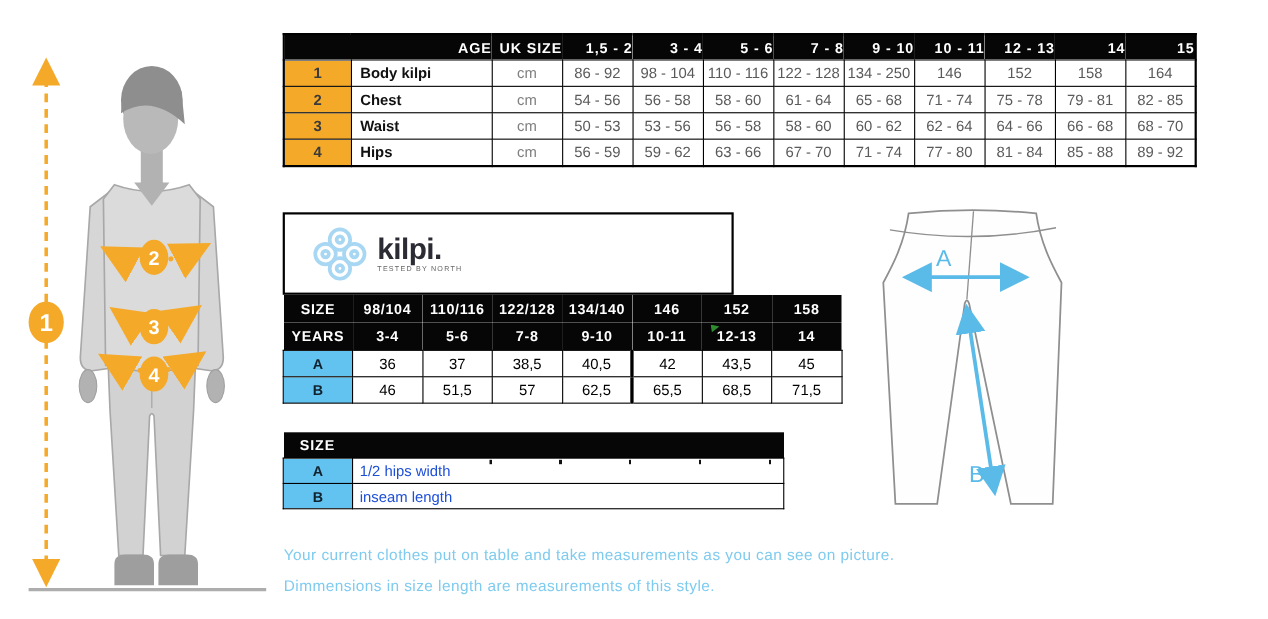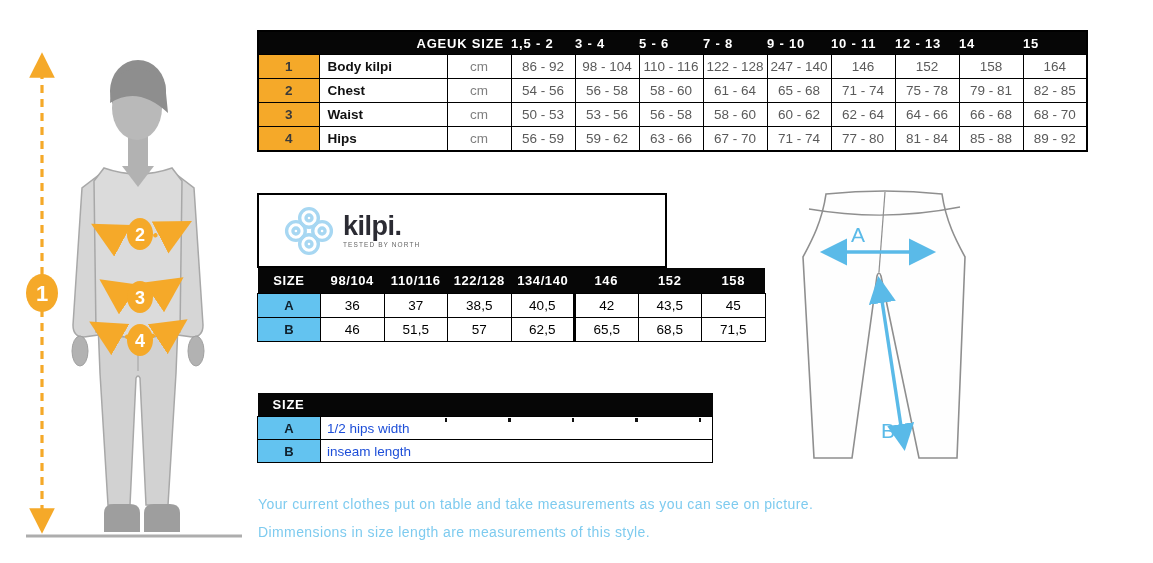--- a/index.html
+++ b/index.html
@@ -10,21 +10,21 @@
   .abs{position:absolute;}
 
   
   table{border-collapse:collapse;table-layout:fixed;}
   th,td{padding:0;overflow:hidden;white-space:nowrap;}
 
   
   .age-table{width:830px;border:2px solid #000;}
   .age-table th{
     background:#060606;color:#fff;font-weight:bold;font-size:13px;
-    letter-spacing:0.8px;height:22px;text-align:left;border:0;
+    letter-spacing:0.8px;height:22px;text-align:right;border:0;
   }
   .age-table th.h-age{text-align:right;padding-left:15px;}
   .age-table td{border:1.5px solid #000;height:23px;text-align:center;font-size:13.5px;}
   .age-table td.c-num{background:#F5A929;font-weight:bold;color:#3a3a3a;}
   .age-table td.c-lbl{text-align:left;padding-left:8px;font-weight:bold;color:#111;font-size:13.5px;}
   .age-table td.c-unit{color:#808080;}
   .age-table td.c-val{color:#5a5a5a;}
 
   
   .product-box{
@@ -164,21 +164,21 @@
     </thead>
     <tbody>
       <tr>
         <td class="c-num">1</td>
         <td class="c-lbl">Body kilpi</td>
         <td class="c-unit">cm</td>
         <td class="c-val">86 - 92</td>
         <td class="c-val">98 - 104</td>
         <td class="c-val">110 - 116</td>
         <td class="c-val">122 - 128</td>
-        <td class="c-val">247 - 140</td>
+        <td class="c-val">134 - 250</td>
         <td class="c-val">146</td>
         <td class="c-val">152</td>
         <td class="c-val">158</td>
         <td class="c-val">164</td>
       </tr>
       <tr>
         <td class="c-num">2</td>
         <td class="c-lbl">Chest</td>
         <td class="c-unit">cm</td>
         <td class="c-val">54 - 56</td>
@@ -258,20 +258,30 @@
       <tr>
         <th>SIZE</th>
         <th>98/104</th>
         <th>110/116</th>
         <th>122/128</th>
         <th>134/140</th>
         <th>146</th>
         <th>152</th>
         <th>158</th>
       </tr>
+      <tr>
+        <th>YEARS</th>
+        <th>3-4</th>
+        <th>5-6</th>
+        <th>7-8</th>
+        <th>9-10</th>
+        <th>10-11</th>
+        <th><span class="green-flag"></span><span>12-13</span></th>
+        <th>14</th>
+      </tr>
     </thead>
     <tbody>
       <tr>
         <td class="c-key">A</td>
         <td>36</td>
         <td>37</td>
         <td>38,5</td>
         <td>40,5</td>
         <td class="thickleft">42</td>
         <td>43,5</td>

